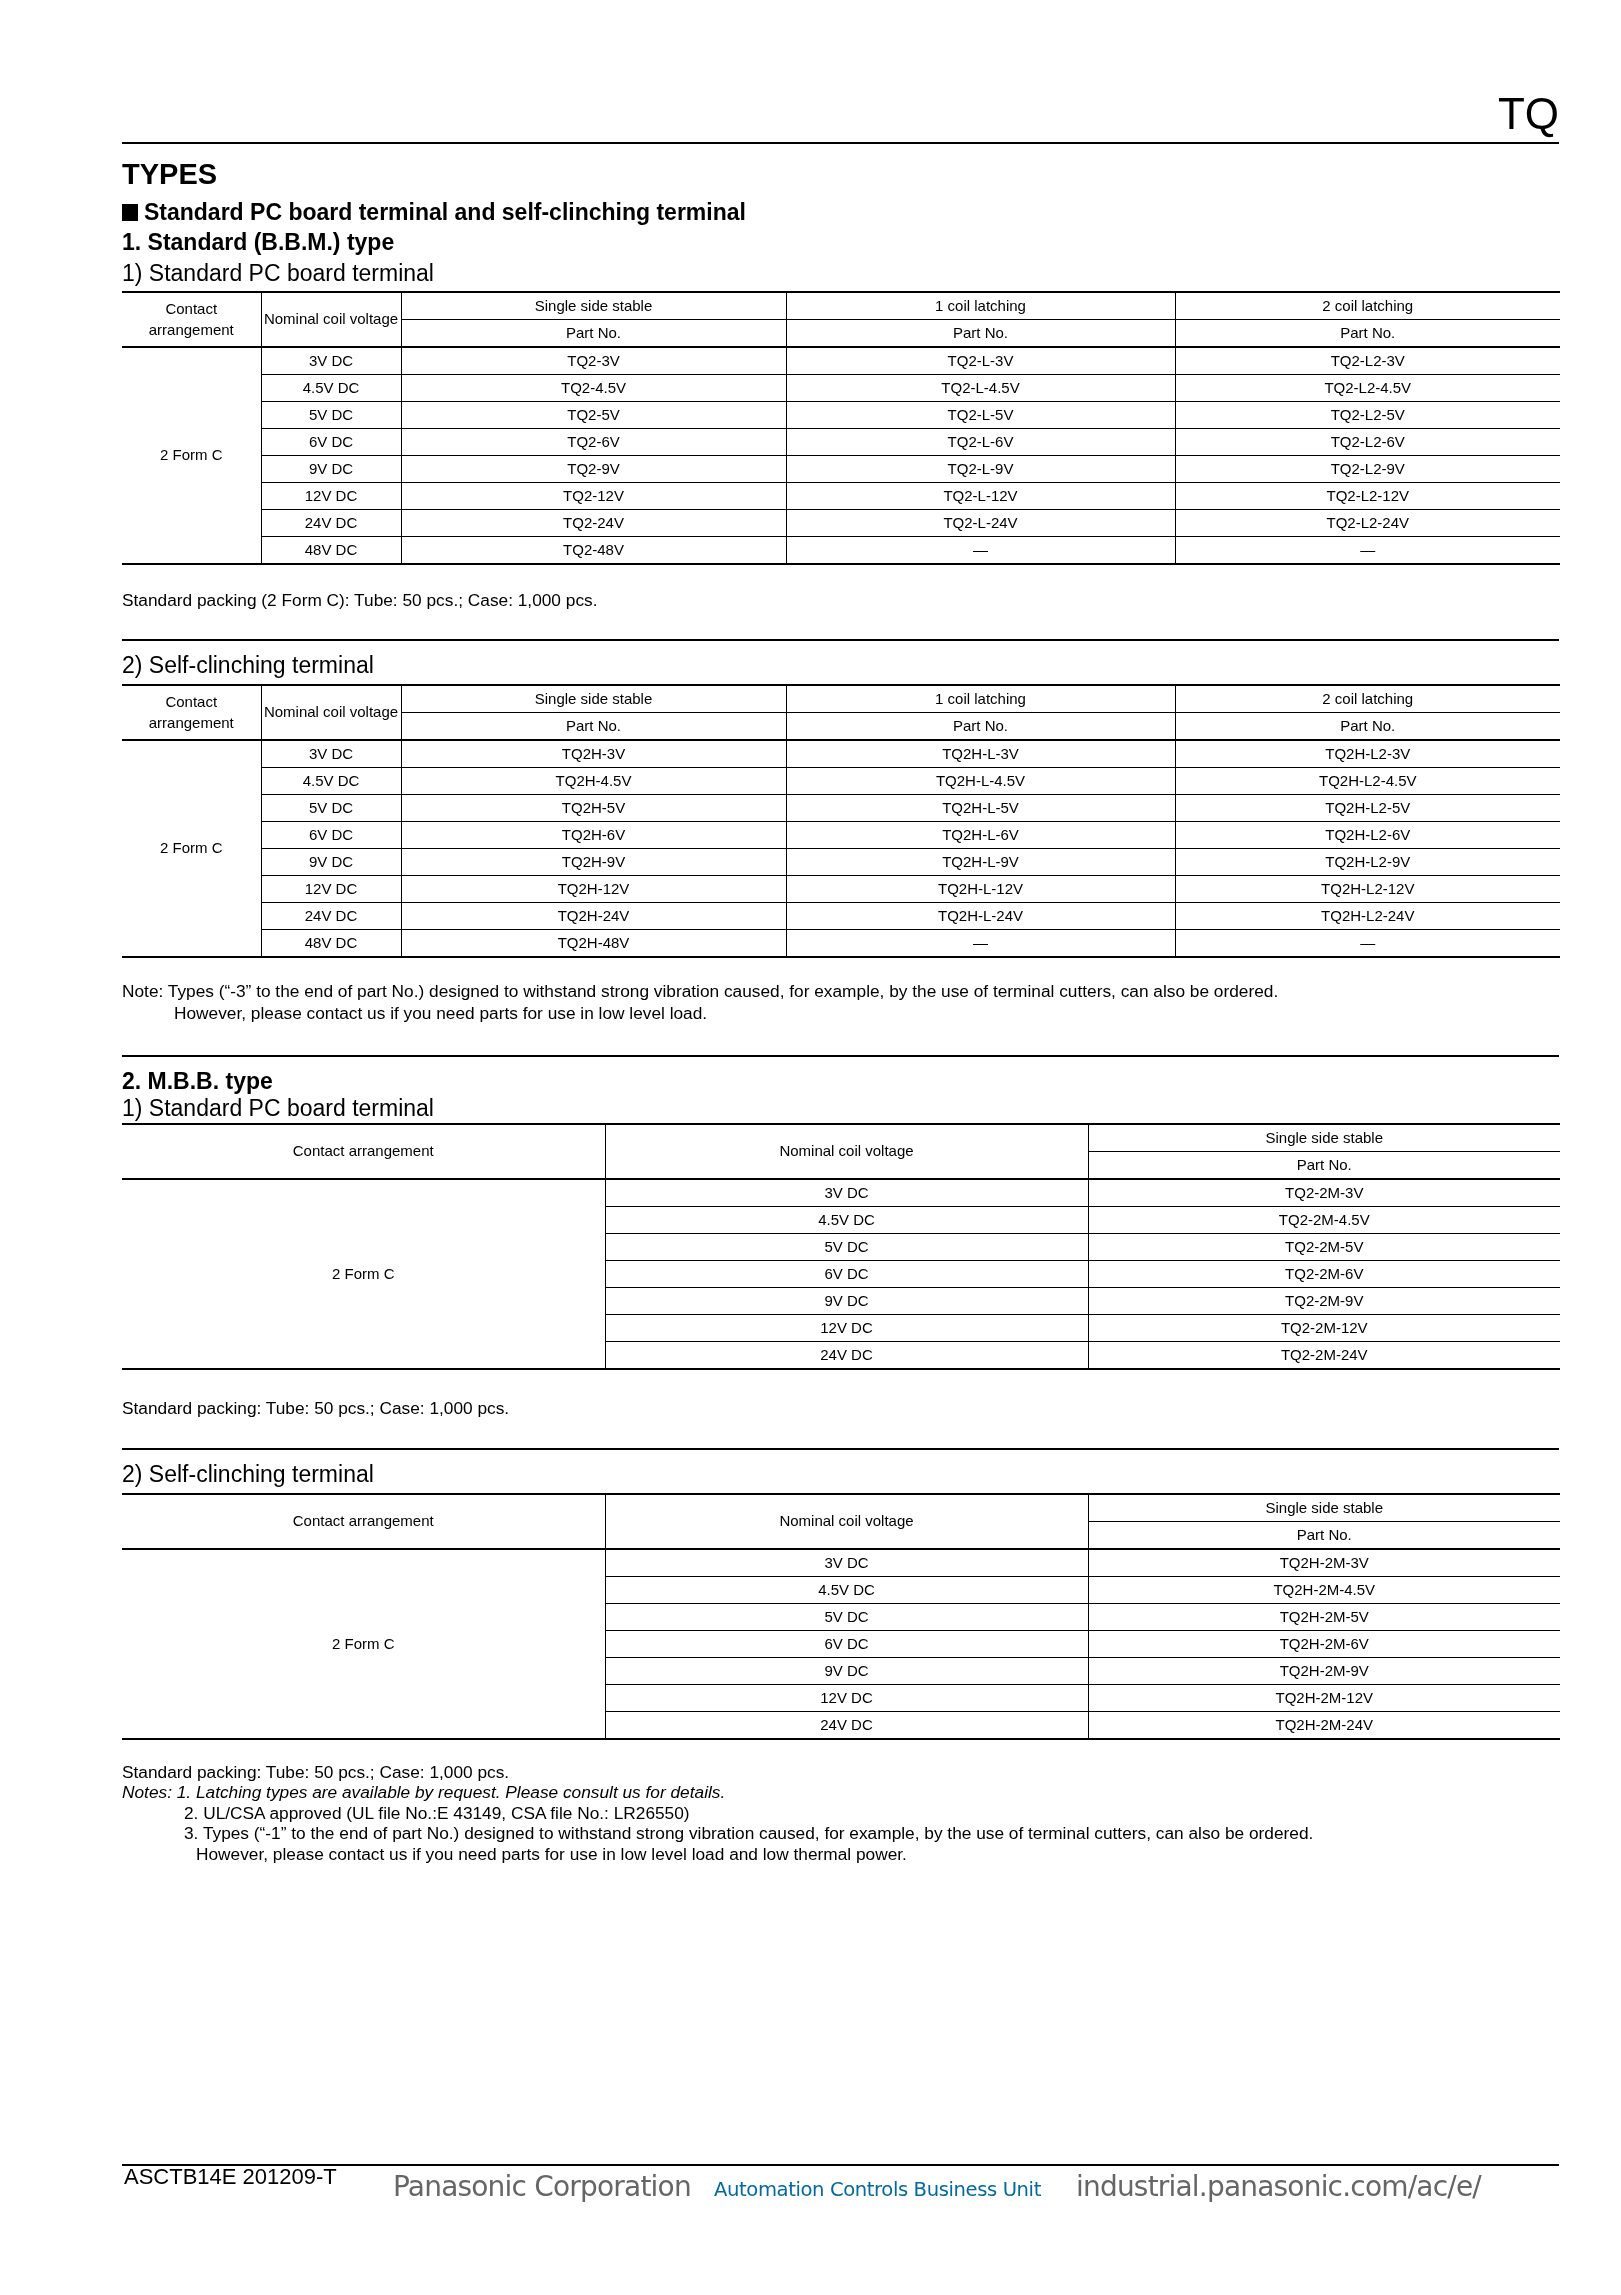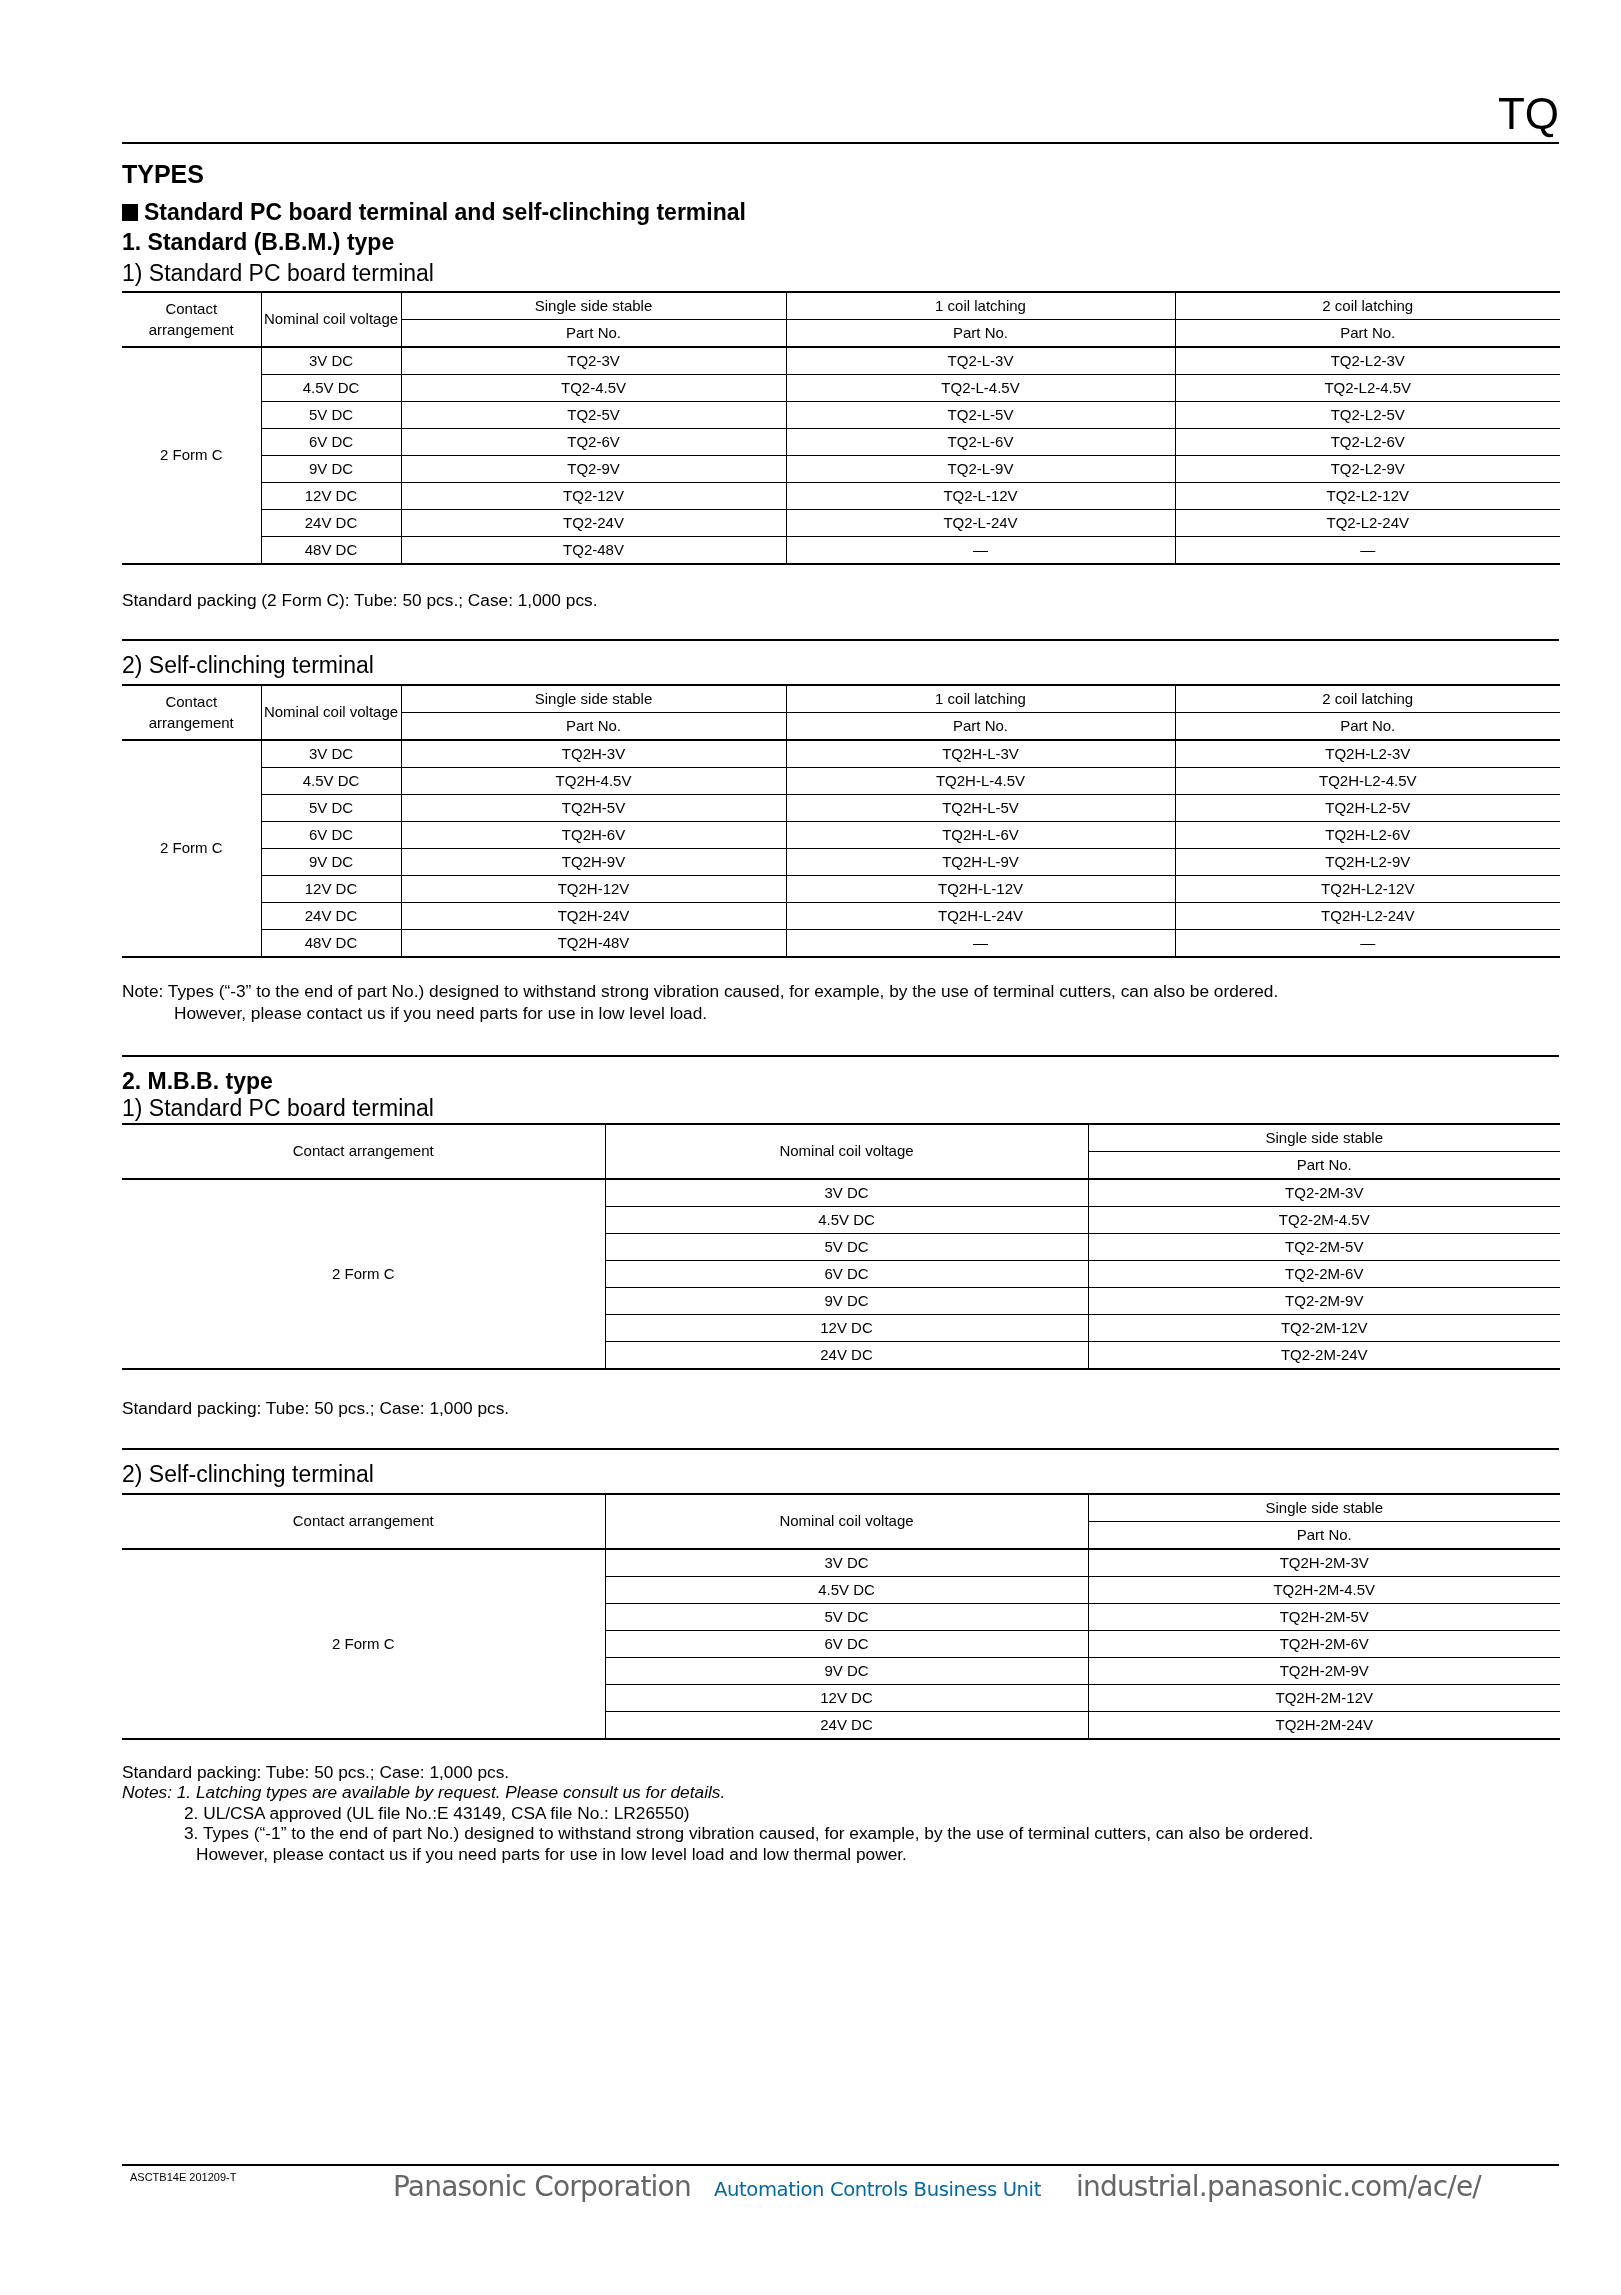--- a/index.html
+++ b/index.html
@@ -1,33 +1,33 @@
 <!DOCTYPE html>
 <html style="font-size:12.6px"><head>
 <meta charset="utf-8">
 <style>
   html, body { margin: 0; padding: 0; background: #fff; }
   body { width: 1622px; height: 2295px; position: relative; font-family: "Liberation Sans", sans-serif; color: #000; overflow: hidden; }
   .abs { position: absolute; }
   .rule { position: absolute; left: 122px; width: 1437px; background: #000; }
   .series { position: absolute; right: 63px; top: 90px; font-size: 44px; line-height: 47px; }
-  .h-types { left: 122px; top: 152px; font-size: 25px; font-weight: bold; line-height: 44px; text-align: right; }
+  .h-types { left: 122px; top: 152px; font-size: 29px; font-weight: bold; line-height: 44px; text-align: right; }
   .h-bullet { left: 122px; top: 199px; font-size: 23px; font-weight: bold; line-height: 27px; }
   .h-bullet .sq { display: inline-block; width: 15.7px; height: 16.5px; background: #000; margin-right: 6.3px; vertical-align: -0.8px; }
   .h-sec { left: 122px; font-size: 23px; font-weight: bold; line-height: 27px; }
   .h-sub { left: 122px; font-size: 23px; line-height: 27px; }
   .note { left: 122px; font-size: 17.3px; line-height: 22px; }
   table.spec { position: absolute; left: 122px; width: 1437px; border-collapse: collapse; font-size: 15px; table-layout: fixed; }
   table.spec td, table.spec th { border-top: 1.6px solid #000; border-bottom: 1.6px solid #000; border-left: 1.2px solid #000; border-right: 1.2px solid #000; text-align: center; font-weight: normal; padding: 0; height: 26px; line-height: 20.4px; }
   table.spec tr > *:first-child { border-left: none; }
   table.spec tr > *:last-child { border-right: none; }
   table.spec thead tr:first-child > * { border-top: 2.4px solid #000; }
   table.spec thead tr:last-child > * , table.spec thead th[rowspan] { border-bottom: 2.4px solid #000; }
   table.spec tbody tr:last-child > *, table.spec tbody td[rowspan] { border-bottom: 2.4px solid #000; }
-  .footer-code { left: 130px; top: 2167px; font-size: 11px; line-height: 20.4px; text-align: center; }
+  .footer-code { left: 124px; top: 2167px; font-size: 22px; line-height: 20.4px; text-align: center; }
   .footer-corp { left: 393px; top: 2171px; font-size: 28px; line-height: 31px; color: #666; font-family: "DejaVu Sans", sans-serif; letter-spacing: -0.8px; }
   .footer-unit { left: 714px; top: 2179px; font-size: 19.6px; line-height: 22px; color: #0369a1; font-family: "DejaVu Sans", sans-serif; letter-spacing: -0.4px; }
   .footer-url { left: 1076px; top: 2171px; font-size: 28px; line-height: 31px; color: #666; font-family: "DejaVu Sans", sans-serif; letter-spacing: -0.8px; }
 </style>
 </head>
 <body>
 
 <div class="series">TQ</div>
 <div class="rule" style="top:142px;height:2.4px;"></div>
 <div class="abs h-types">TYPES</div>

